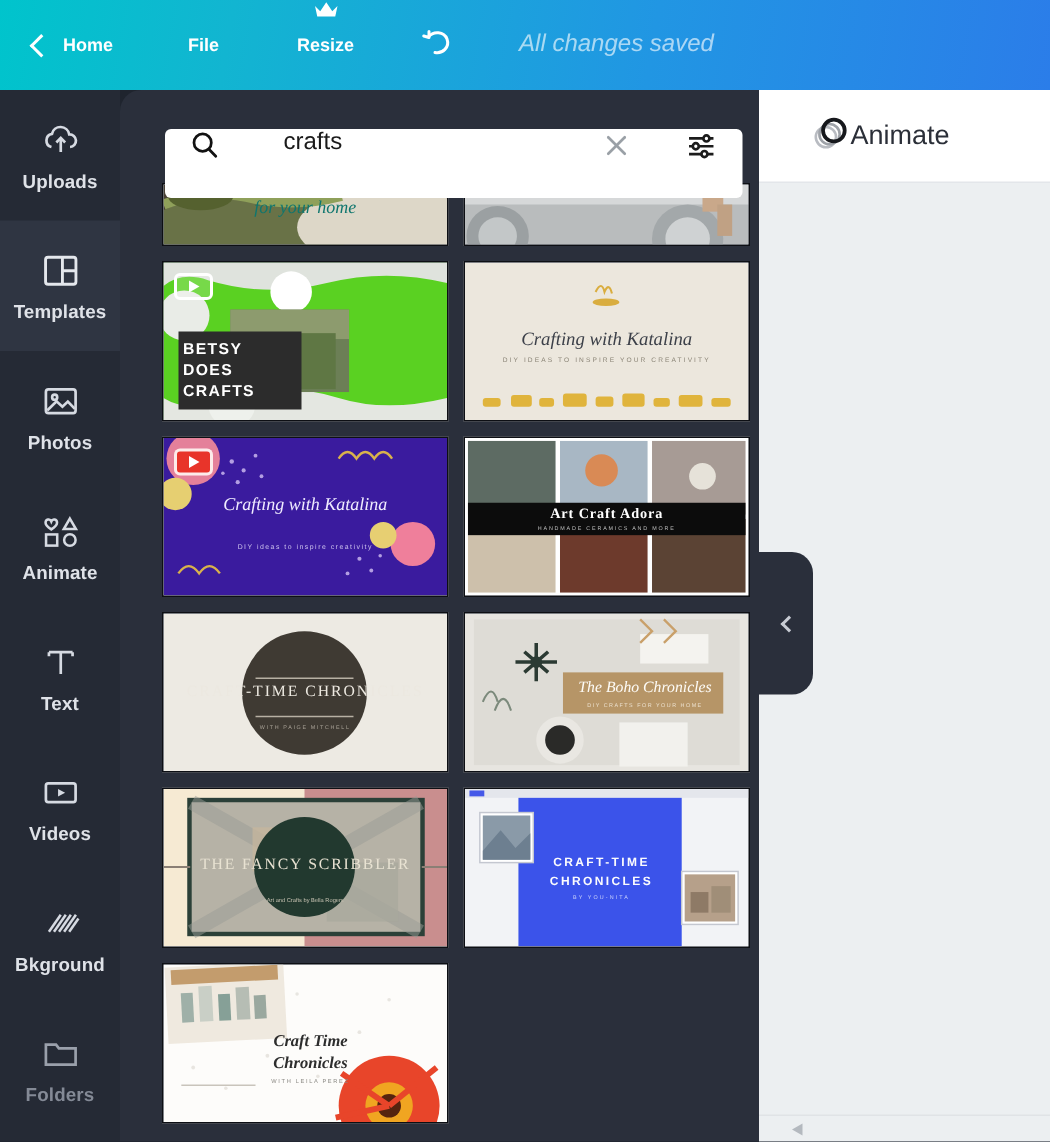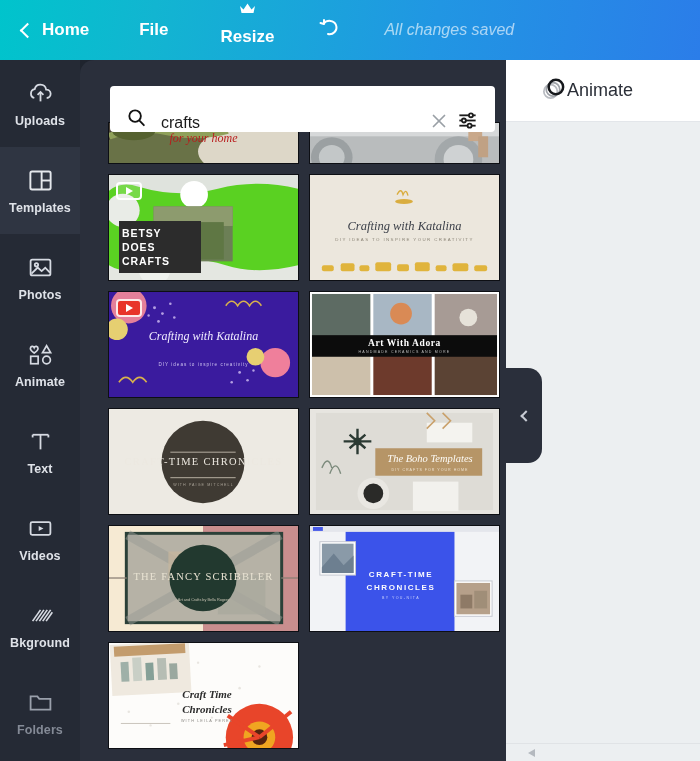--- a/index.html
+++ b/index.html
@@ -13,21 +13,21 @@
   #app { position: relative; width: 700px; height: 761px; }
 
   
   .topbar {
     position: absolute; left: 0; top: 0; width: 700px; height: 60px;
     background: linear-gradient(100deg, #00c4cc 0%, #12b5d1 22%, #2196e3 62%, #2b7de9 100%);
     display: flex; align-items: center;
   }
   .tb-item {
     display: flex; align-items: center; gap: 7px;
-    color: #ffffff; font-size: 17px; font-weight: bold;
+    color: #ffffff; font-size: 12px; font-weight: bold;
     cursor: pointer; height: 60px; padding: 0 4px;
   }
   .tb-home { margin-left: 18px; }
   .tb-file { margin-left: 42px; }
   .tb-resize { margin-left: 44px; flex-direction: column; }
   .tb-undo { margin-left: 36px; }
   .tb-saved {
     margin-left: 34px; color: rgba(255,255,255,0.62);
     font-size: 16px; font-style: italic; font-weight: normal;
   }
@@ -51,21 +51,21 @@
   .rail-ico { width: 27px; height: 27px; display: block; }
 
   
   .panel {
     position: absolute; left: 80px; top: 60px; width: 426px; height: 701px;
     background: #2a2f3b; border-top-left-radius: 14px;
   }
   .searchwrap {
     position: absolute; left: 30px; top: 26px; width: 385px; height: 46px;
     background: #ffffff; border-radius: 4px;
-    display: flex; align-items: flex-end; z-index: 6;
+    display: flex; align-items: flex-start; z-index: 6; gap: 28px;
   }
   .search-ico { margin-left: 16px; flex: 0 0 auto; }
   .search-input {
     flex: 1 1 auto; border: 0; outline: 0; background: transparent;
     font-family: "Liberation Sans", sans-serif; font-size: 16px; color: #1a1a1a;
     margin-left: 14px; min-width: 0;
   }
   .search-btn { flex: 0 0 auto; cursor: pointer; display: flex; align-items: center; }
   .sb-clear { margin-right: 6px; }
   .sb-filter { margin-right: 16px; }
@@ -287,21 +287,21 @@
       <div class="grid-inner">
 
         <div class="card half">
           <svg width="100%" height="100%" viewBox="0 0 191 42" preserveAspectRatio="none">
             <rect width="191" height="42" fill="#4a4236"></rect>
             <ellipse cx="55" cy="34" rx="70" ry="26" fill="#6f7a4a" opacity=".85"></ellipse>
             <ellipse cx="150" cy="30" rx="60" ry="28" fill="#ddd7c8"></ellipse>
             <path d="M0 14 Q30 2 62 10 Q90 16 120 8" stroke="#8fa05a" stroke-width="7" fill="none"></path>
             <ellipse cx="25" cy="8" rx="22" ry="10" fill="#55612f"></ellipse>
           </svg>
-          <div class="tlabel" style="left:0;right:0;top:8px;font-family:'Liberation Serif',serif;font-style:italic;font-size:12px;color:#b91c1c;">for your home</div>
+          <div class="tlabel" style="left:0;right:0;top:8px;font-family:'Liberation Serif',serif;font-style:italic;font-size:12px;color:#0f766e;">for your home</div>
         </div>
 
         <div class="card half">
           <svg width="100%" height="100%" viewBox="0 0 191 42" preserveAspectRatio="none">
             <rect width="191" height="42" fill="#b9bcbd"></rect>
             <rect x="0" y="0" width="191" height="14" fill="#d6d8d9"></rect>
             <circle cx="22" cy="36" r="21" fill="#9ba0a2"></circle>
             <circle cx="22" cy="36" r="13" fill="#c3c7c8"></circle>
             <circle cx="150" cy="38" r="24" fill="#a3a8aa"></circle>
             <circle cx="150" cy="38" r="15" fill="#cfd2d3"></circle>
@@ -389,21 +389,21 @@
             <rect x="2" y="2" width="59" height="50" fill="#5d6b63"></rect>
             <rect x="64" y="2" width="59" height="50" fill="#a8b7c4"></rect>
             <rect x="126" y="2" width="63" height="50" fill="#a79b95"></rect>
             <rect x="2" y="55" width="59" height="50" fill="#cdc0ab"></rect>
             <rect x="64" y="55" width="59" height="50" fill="#6d3a2c"></rect>
             <rect x="126" y="55" width="63" height="50" fill="#5b4334"></rect>
             <circle cx="92" cy="22" r="11" fill="#d98a55"></circle>
             <circle cx="160" cy="26" r="9" fill="#e6e2d9"></circle>
             <rect x="2" y="44" width="187" height="22" fill="#0c0c0c"></rect>
           </svg>
-          <div class="tlabel" style="left:0;right:0;top:46px;font-family:'Liberation Serif',serif;font-size:9.5px;font-weight:bold;letter-spacing:.6px;color:#fff;">Art With Adora</div>
+          <div class="tlabel" style="left:0;right:0;top:46px;font-family:'Liberation Serif',serif;font-size:9.5px;font-weight:bold;letter-spacing:.6px;color:#fff;">Art Craft Adora</div>
           <div class="tlabel" style="left:0;right:0;top:58px;font-size:3.6px;letter-spacing:1.2px;color:#bfbfbf;">HANDMADE CERAMICS AND MORE</div>
         </div>
 
         <div class="card">
           <svg width="100%" height="100%" viewBox="0 0 191 107" preserveAspectRatio="none">
             <rect width="191" height="107" fill="#edeae3"></rect>
             <circle cx="95" cy="54" r="42" fill="#3f3a33"></circle>
             <line x1="62" y1="44" x2="128" y2="44" stroke="#b7b0a3" stroke-width="1"></line>
             <line x1="62" y1="70" x2="128" y2="70" stroke="#b7b0a3" stroke-width="1"></line>
           </svg>
@@ -418,21 +418,21 @@
             <rect x="118" y="14" width="46" height="20" fill="#f4f3ef"></rect>
             <path d="M40 26 L56 40 M56 26 L40 40 M48 20 L48 46 M34 33 L62 33" stroke="#2b3a33" stroke-width="2.4"></path>
             <circle cx="48" cy="33" r="4" fill="#2b3a33"></circle>
             <path d="M12 60 q6 -14 10 0 M20 66 q6 -16 11 0" stroke="#7c8a7c" stroke-width="1.4" fill="none"></path>
             <circle cx="64" cy="86" r="16" fill="#e9e7e2"></circle>
             <circle cx="64" cy="86" r="10" fill="#2a2a28"></circle>
             <rect x="104" y="74" width="46" height="30" fill="#f2f1ed"></rect>
             <path d="M118 4 l8 8 l-8 8 M134 4 l8 8 l-8 8" stroke="#c9a06a" stroke-width="1.6" fill="none"></path>
             <rect x="66" y="40" width="108" height="28" fill="#b69567"></rect>
           </svg>
-          <div class="tlabel" style="left:66px;width:108px;top:44px;font-family:'Liberation Serif',serif;font-style:italic;font-size:10.5px;color:#fdfbf6;">The Boho Templates</div>
+          <div class="tlabel" style="left:66px;width:108px;top:44px;font-family:'Liberation Serif',serif;font-style:italic;font-size:10.5px;color:#fdfbf6;">The Boho Chronicles</div>
           <div class="tlabel" style="left:66px;width:108px;top:59px;font-size:3.6px;letter-spacing:1px;color:#ece0cd;">DIY CRAFTS FOR YOUR HOME</div>
         </div>
 
         <div class="card">
           <svg width="100%" height="100%" viewBox="0 0 191 107" preserveAspectRatio="none">
             <rect width="191" height="107" fill="#f6ead3"></rect>
             <rect x="95" y="0" width="96" height="107" fill="#c98e8e"></rect>
             <rect x="16" y="6" width="160" height="94" fill="#2b4038"></rect>
             <rect x="19" y="9" width="154" height="88" fill="#b6b2a6"></rect>
             <path d="M19 9 L173 97 M173 9 L19 97" stroke="#9a9c96" stroke-width="10" opacity=".5"></path>

